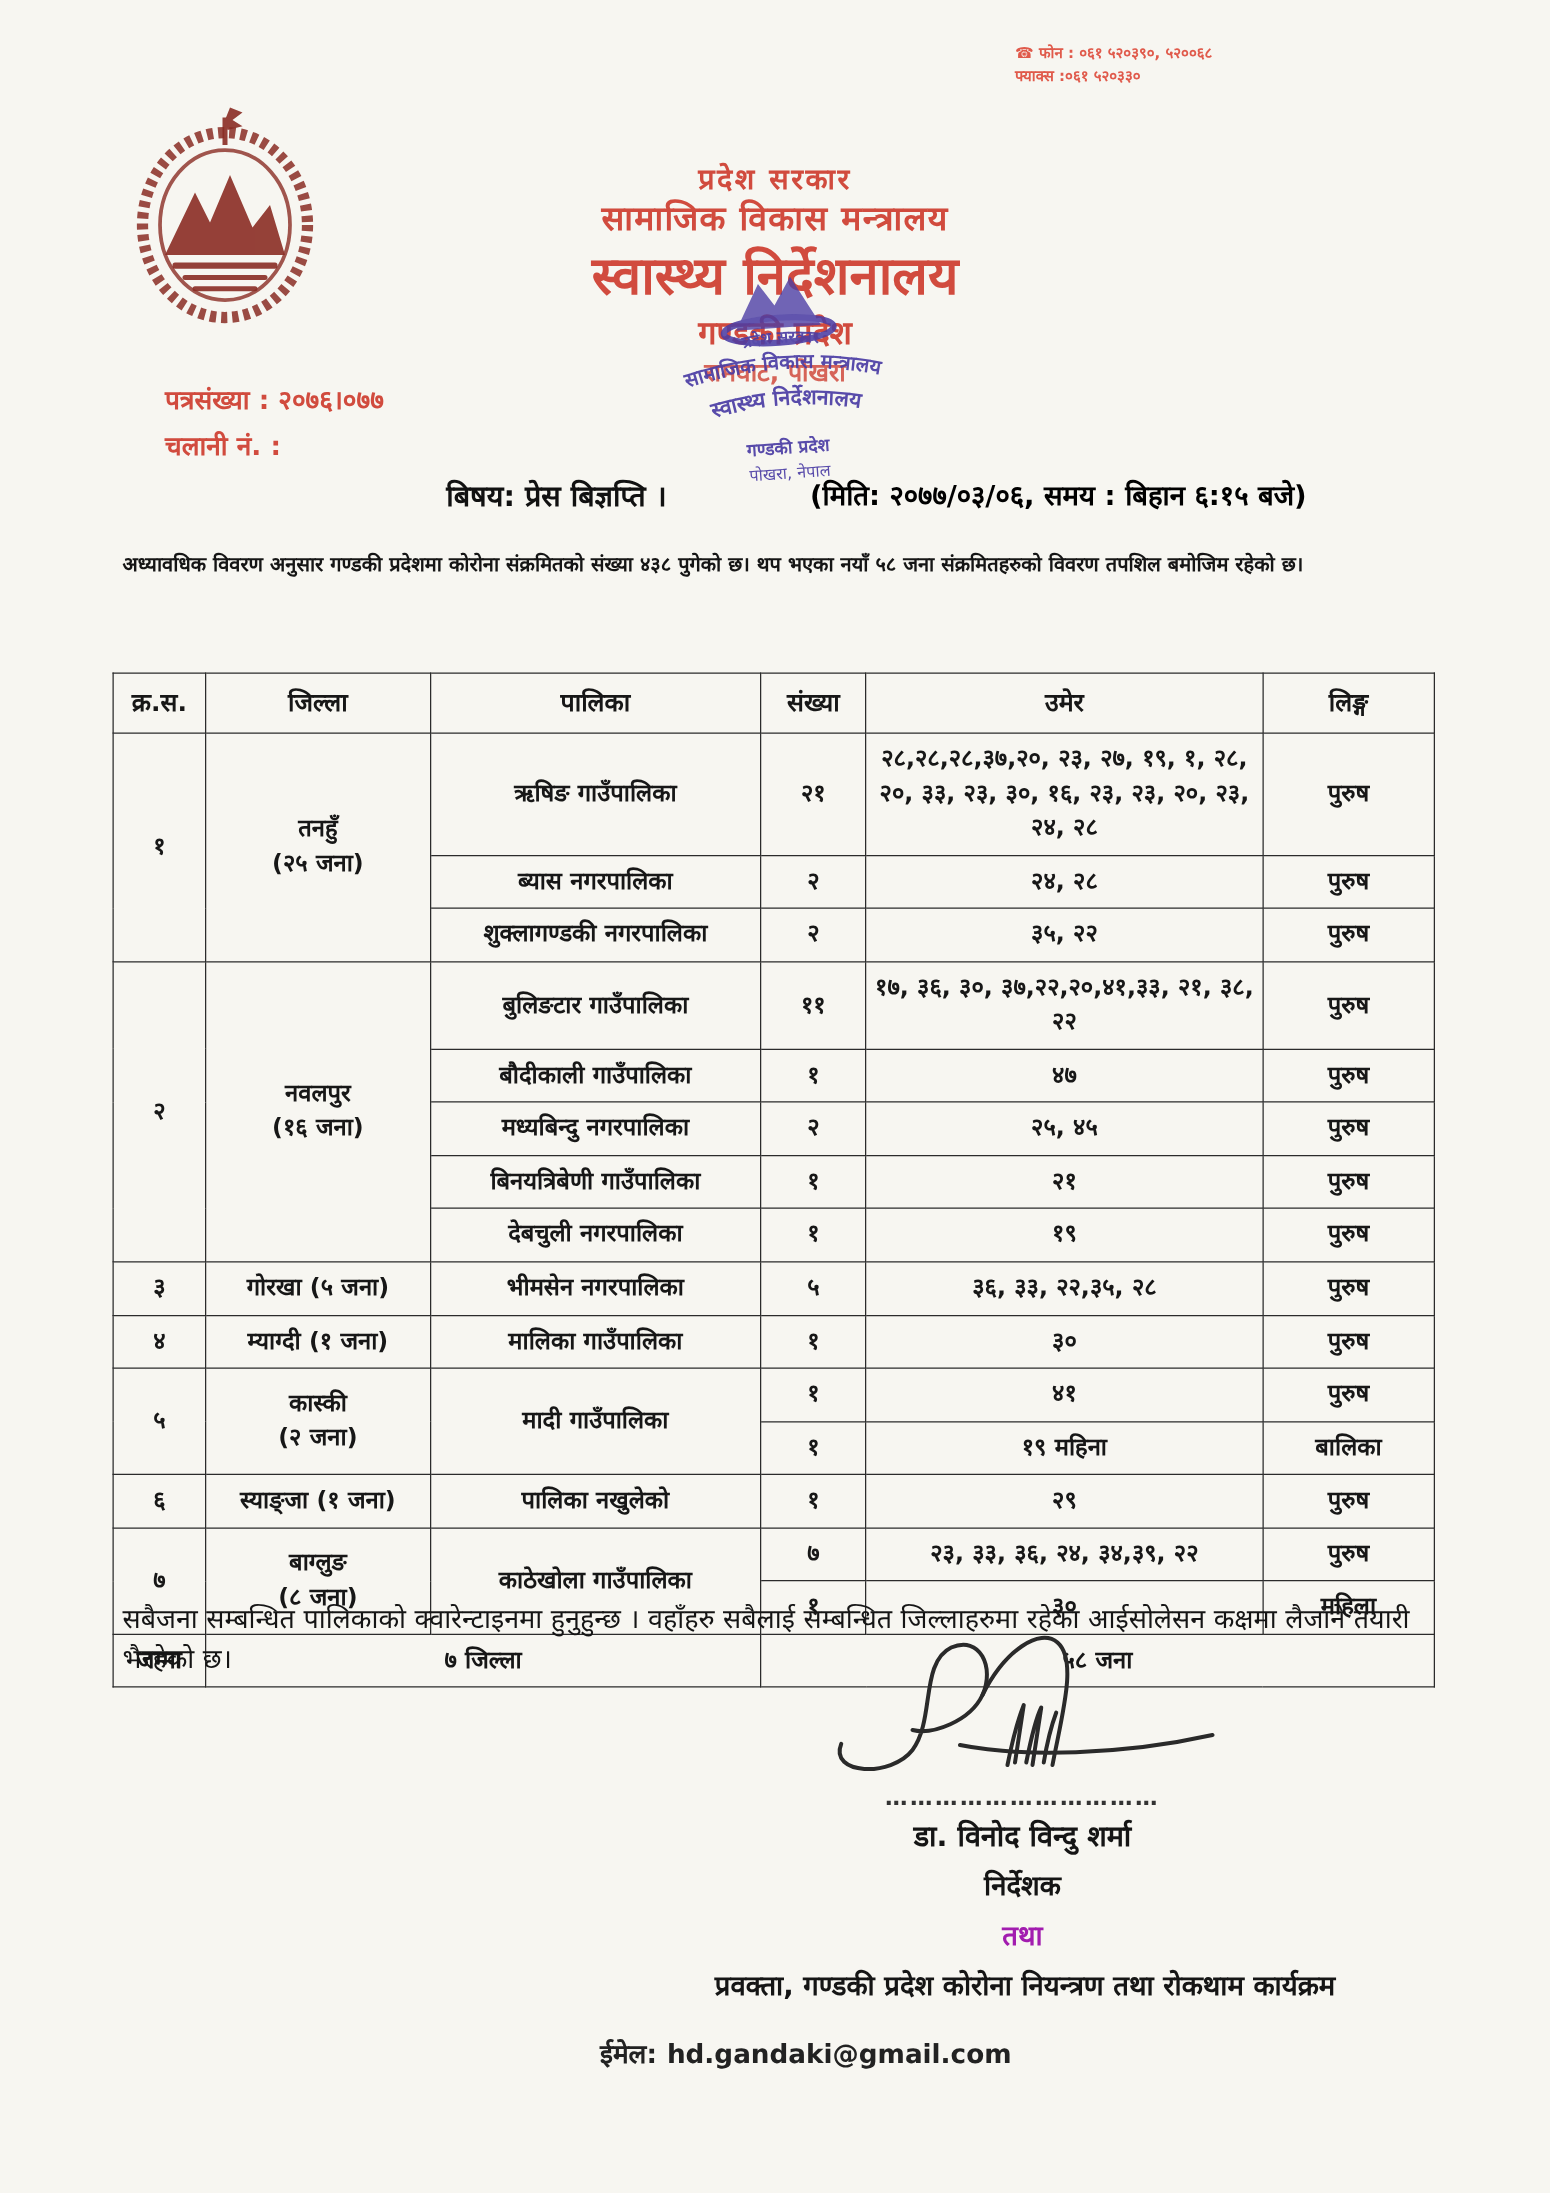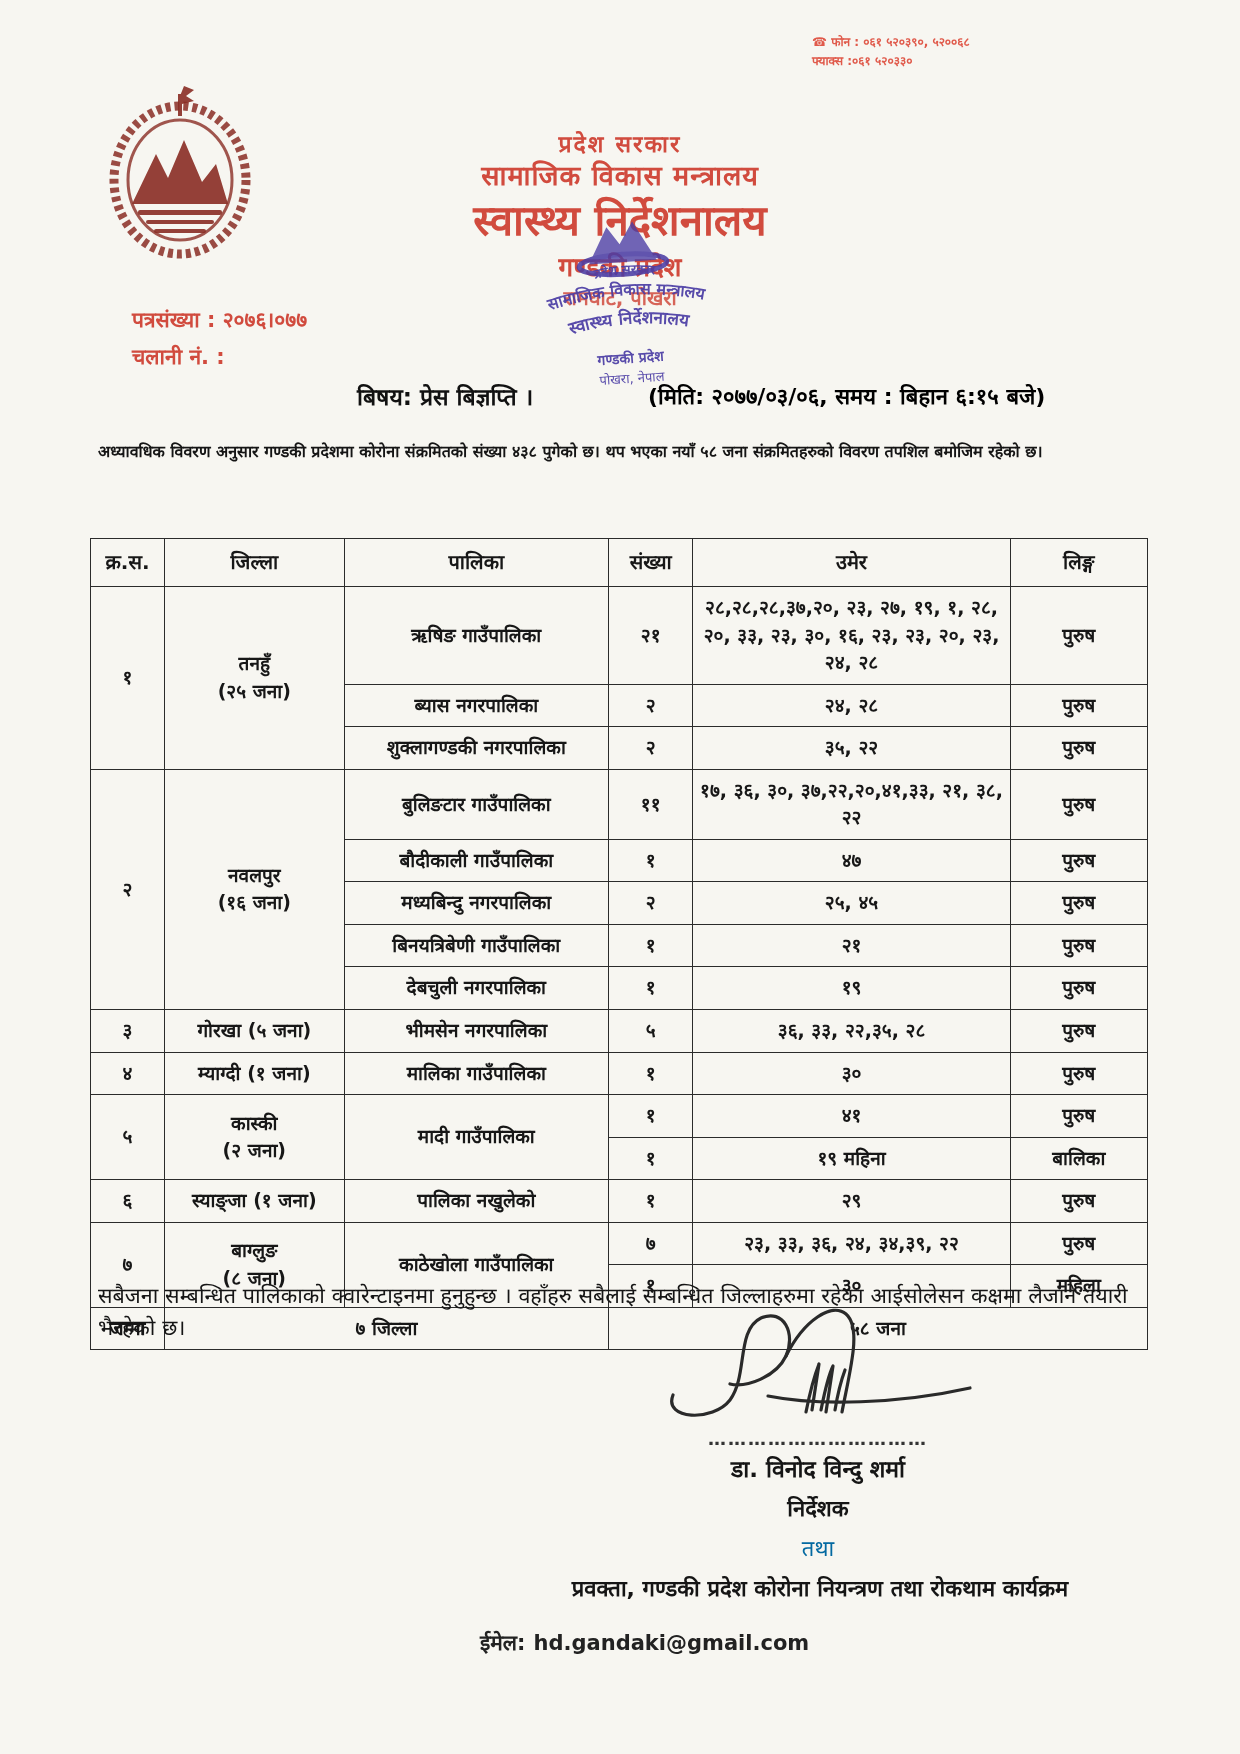--- a/index.html
+++ b/index.html
@@ -51,21 +51,21 @@
   .case-table th{font-size:20px;padding:9px 4px;}
 
   
   .closing{top:1258px;left:98px;width:1055px;font-size:21.5px;line-height:1.5;font-weight:400;color:#151515;}
 
   
   .signature{top:1300px;left:618px;}
   .sig-dots{top:1428px;left:608px;width:420px;text-align:center;font-size:18px;letter-spacing:2px;color:#333;font-weight:bold;}
   .sig-name{top:1452px;left:408px;width:820px;text-align:center;font-size:23px;font-weight:700;color:#151515;}
   .sig-title{top:1492px;left:408px;width:820px;text-align:center;font-size:22px;font-weight:600;color:#151515;}
-  .sig-conj{top:1532px;left:408px;width:820px;text-align:center;font-size:22px;font-weight:400;color:#0369a1;}
+  .sig-conj{top:1532px;left:408px;width:820px;text-align:center;font-size:22px;font-weight:700;color:#a21caf;}
   .sig-role{top:1572px;left:300px;width:1040px;text-align:center;font-size:22px;font-weight:600;color:#151515;}
 
   
   .email-line{top:1628px;left:480px;font-size:21px;font-weight:bold;color:#222;}
   .email-line .label{font-weight:bold;margin-right:8px;}
 </style>
 </head>
 <body>
 
 <div class="abs contact">

